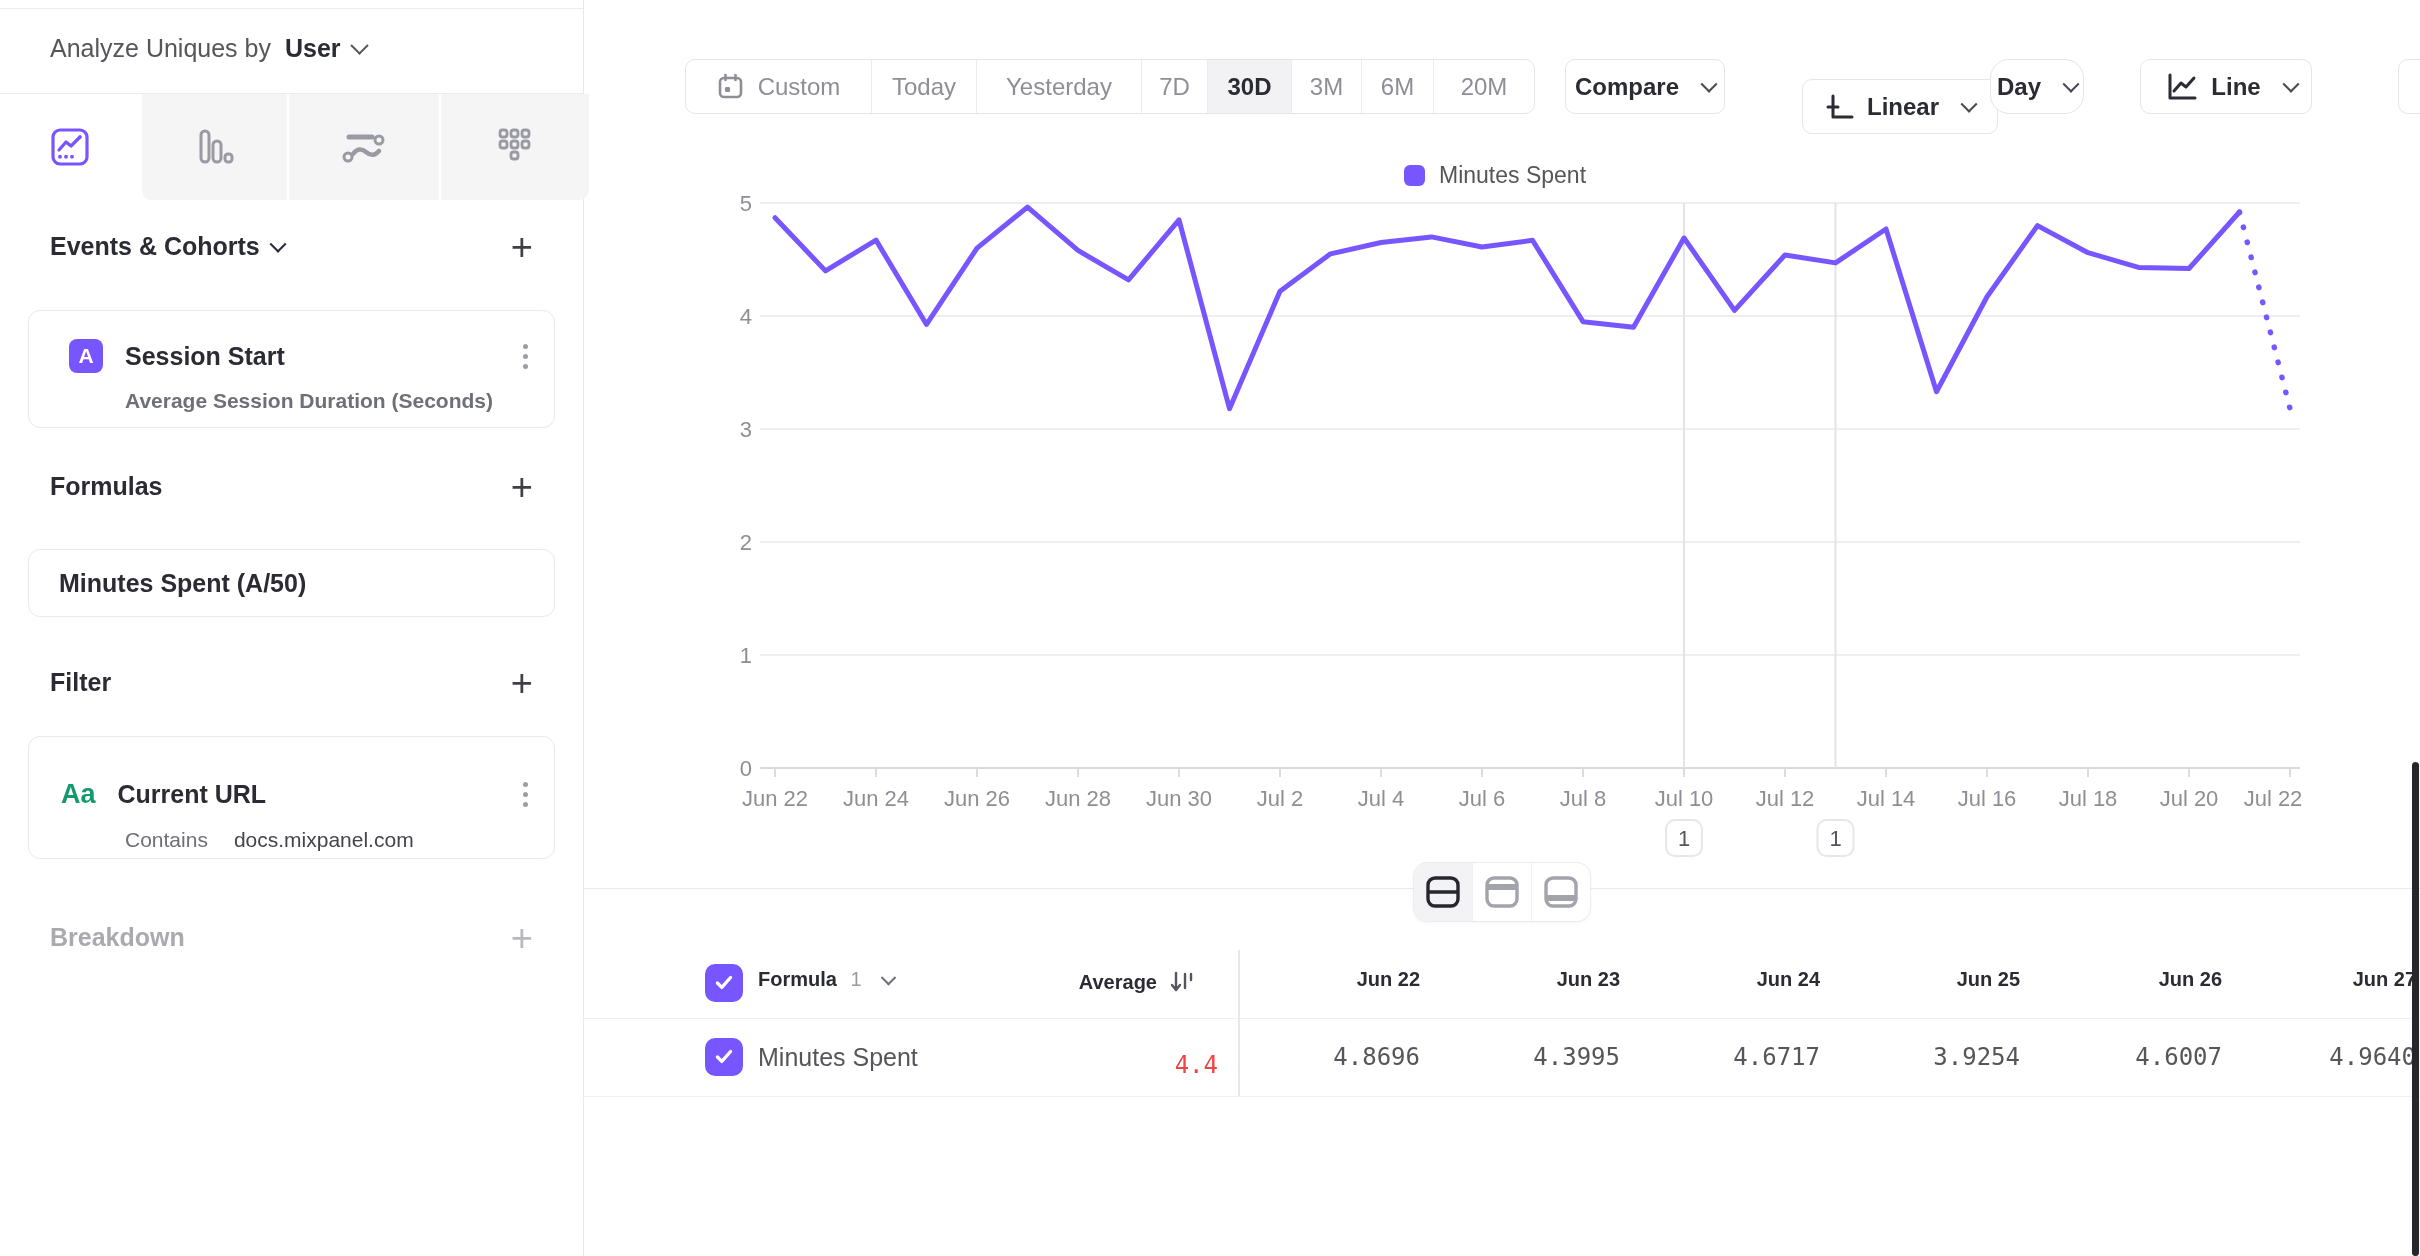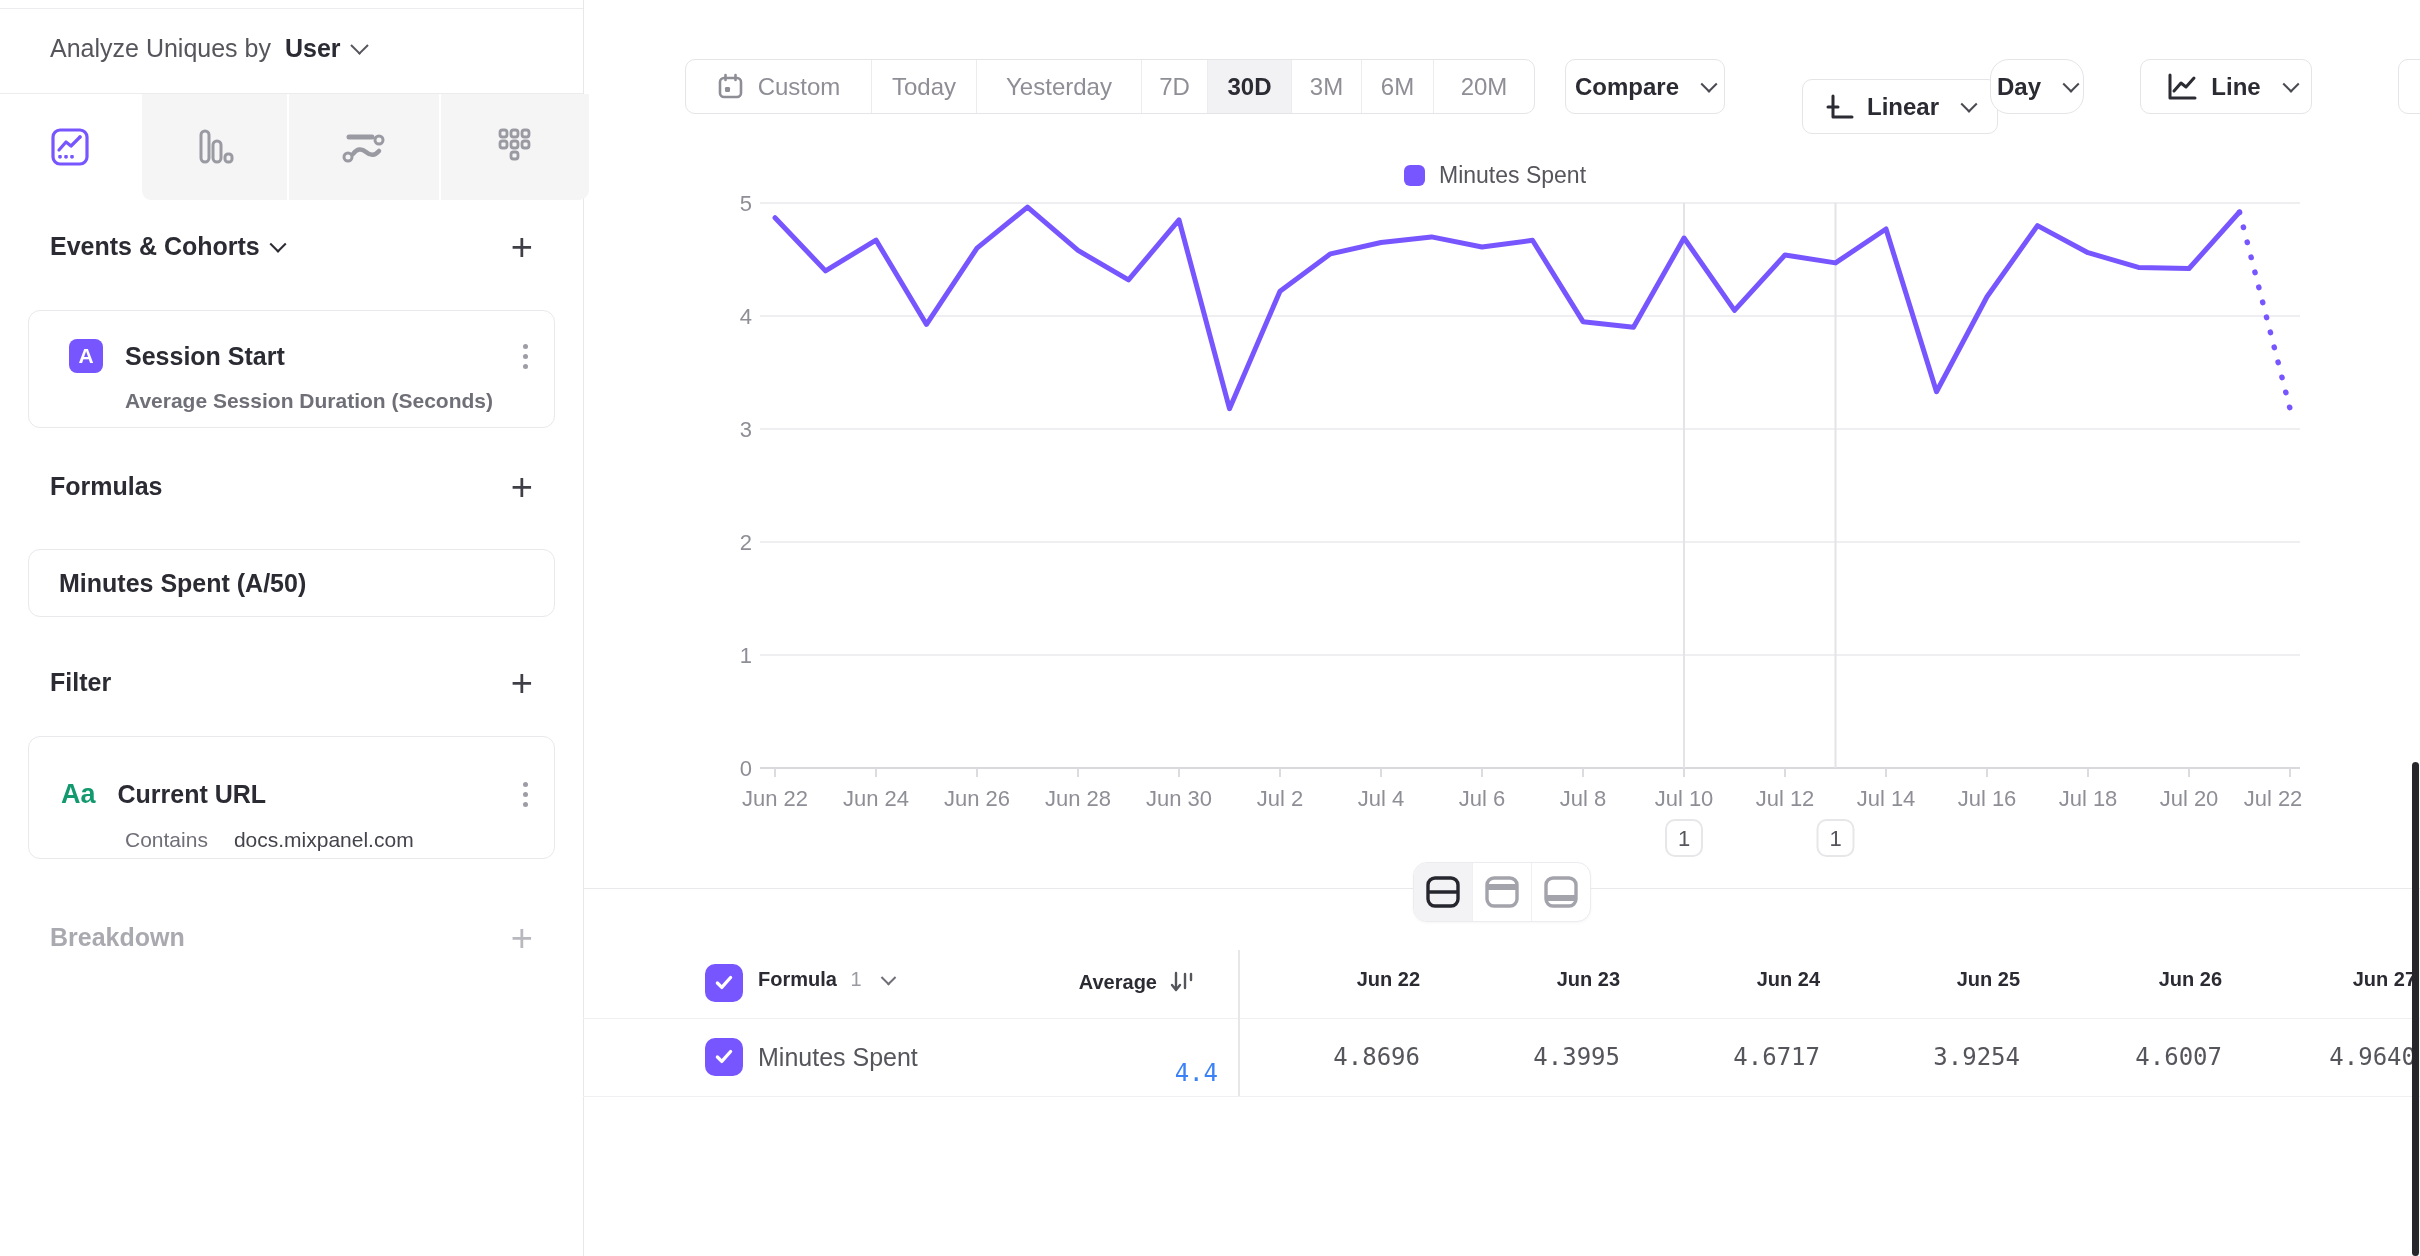--- a/index.html
+++ b/index.html
@@ -338,18 +338,18 @@
   <span id="date-headers"><span class="th-cell" style="right: 1000px; top: 18px;">Jun 22</span><span class="th-cell" style="right: 800px; top: 18px;">Jun 23</span><span class="th-cell" style="right: 600px; top: 18px;">Jun 24</span><span class="th-cell" style="right: 400px; top: 18px;">Jun 25</span><span class="th-cell" style="right: 198px; top: 18px;">Jun 26</span><span class="th-cell" style="right: 4px; top: 18px;">Jun 27</span></span>
 </div>
 
 <div class="tbl-row">
   <span class="checkbox" style="left:122px;top:19px;">
     <svg width="22" height="22" viewBox="0 0 20 20">
         <path d="M4 10 L8 14 L16 5" fill="none" stroke="#fff" stroke-width="3" stroke-linecap="round" stroke-linejoin="round"></path>
       </svg>
   </span>
   <span style="position:absolute;left:175px;top:24px;font-size:25px;color:#55555c;">Minutes Spent</span>
-  <span class="td-num" style="right:1202px;top:40px;color:#3b82f6;">4.4</span>
+  <span class="td-num" style="right:1202px;top:32px;color:#ef4444;">4.4</span>
   <span id="row-values"><span class="td-num" style="right: 1000px; top: 24px;">4.8696</span><span class="td-num" style="right: 800px; top: 24px;">4.3995</span><span class="td-num" style="right: 600px; top: 24px;">4.6717</span><span class="td-num" style="right: 400px; top: 24px;">3.9254</span><span class="td-num" style="right: 198px; top: 24px;">4.6007</span><span class="td-num" style="right: 4px; top: 24px;">4.9640</span></span>
 </div>
 
 <div class="col-divider"></div>
 <div class="scroll-thumb"></div>
 
 </body></html>

